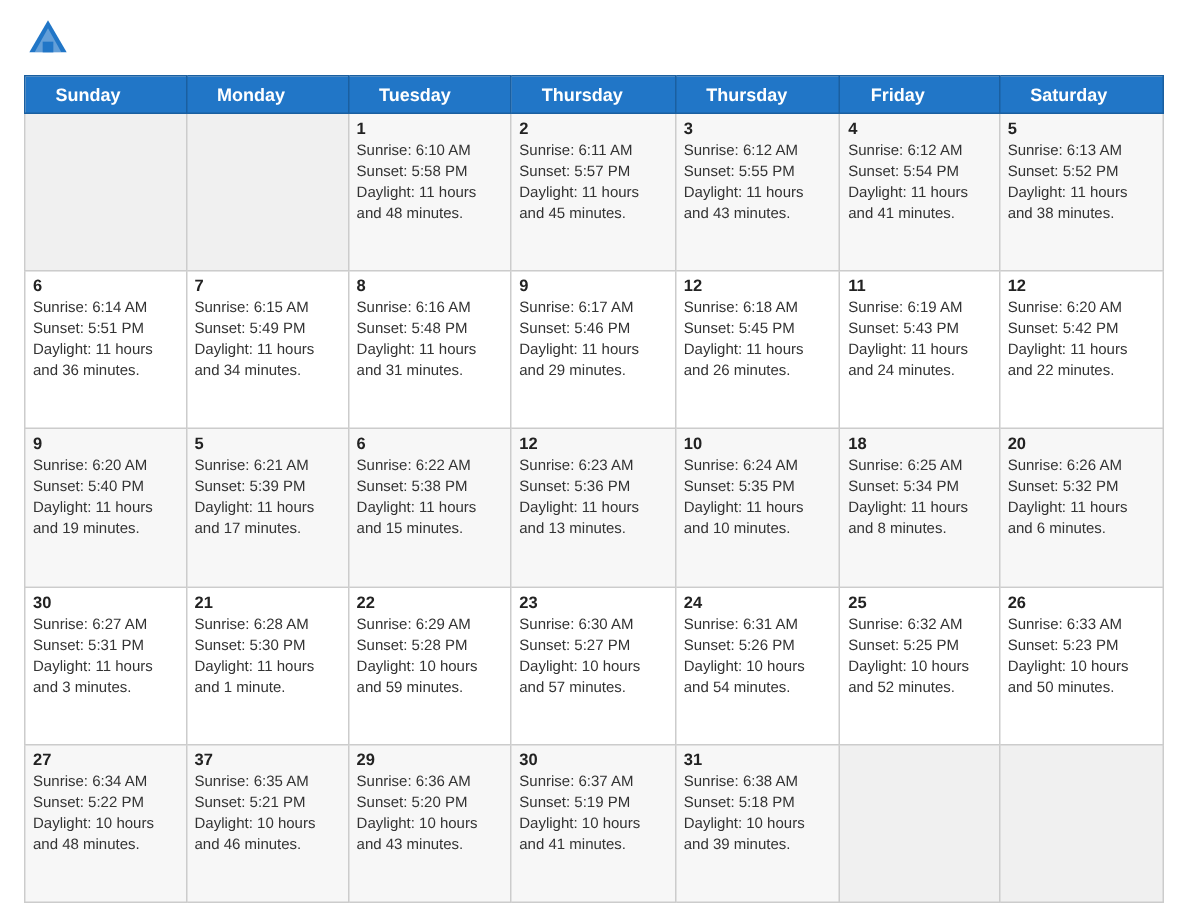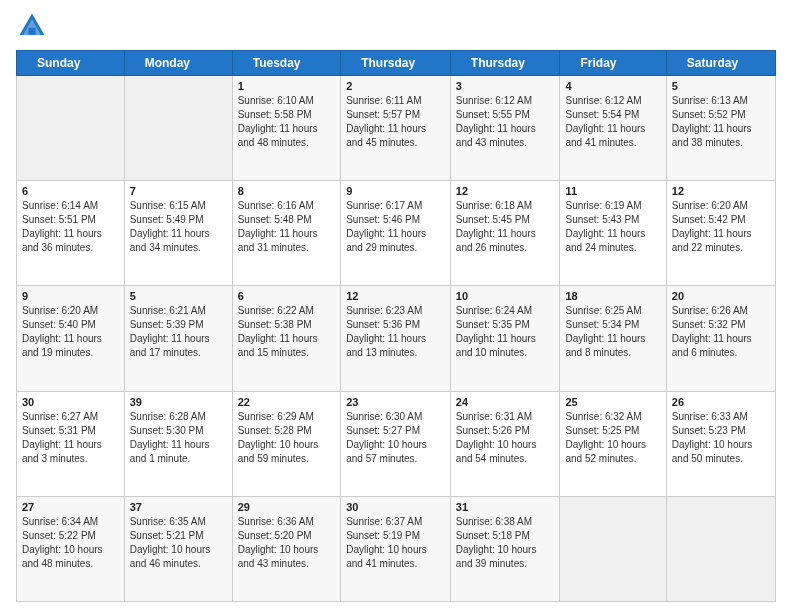--- a/index.html
+++ b/index.html
@@ -219,21 +219,21 @@
             <div class="day-number">20</div>
           <div class="day-info">Sunrise: 6:26 AM<br>Sunset: 5:32 PM<br>Daylight: 11 hours and 6 minutes.</div>
           </td>
         </tr>
         <tr>
           <td>
             <div class="day-number">30</div>
           <div class="day-info">Sunrise: 6:27 AM<br>Sunset: 5:31 PM<br>Daylight: 11 hours and 3 minutes.</div>
           </td>
           <td>
-            <div class="day-number">39</div>
+            <div class="day-number">21</div>
           <div class="day-info">Sunrise: 6:28 AM<br>Sunset: 5:30 PM<br>Daylight: 11 hours and 1 minute.</div>
           </td>
           <td>
             <div class="day-number">22</div>
           <div class="day-info">Sunrise: 6:29 AM<br>Sunset: 5:28 PM<br>Daylight: 10 hours and 59 minutes.</div>
           </td>
           <td>
             <div class="day-number">23</div>
           <div class="day-info">Sunrise: 6:30 AM<br>Sunset: 5:27 PM<br>Daylight: 10 hours and 57 minutes.</div>
           </td>

